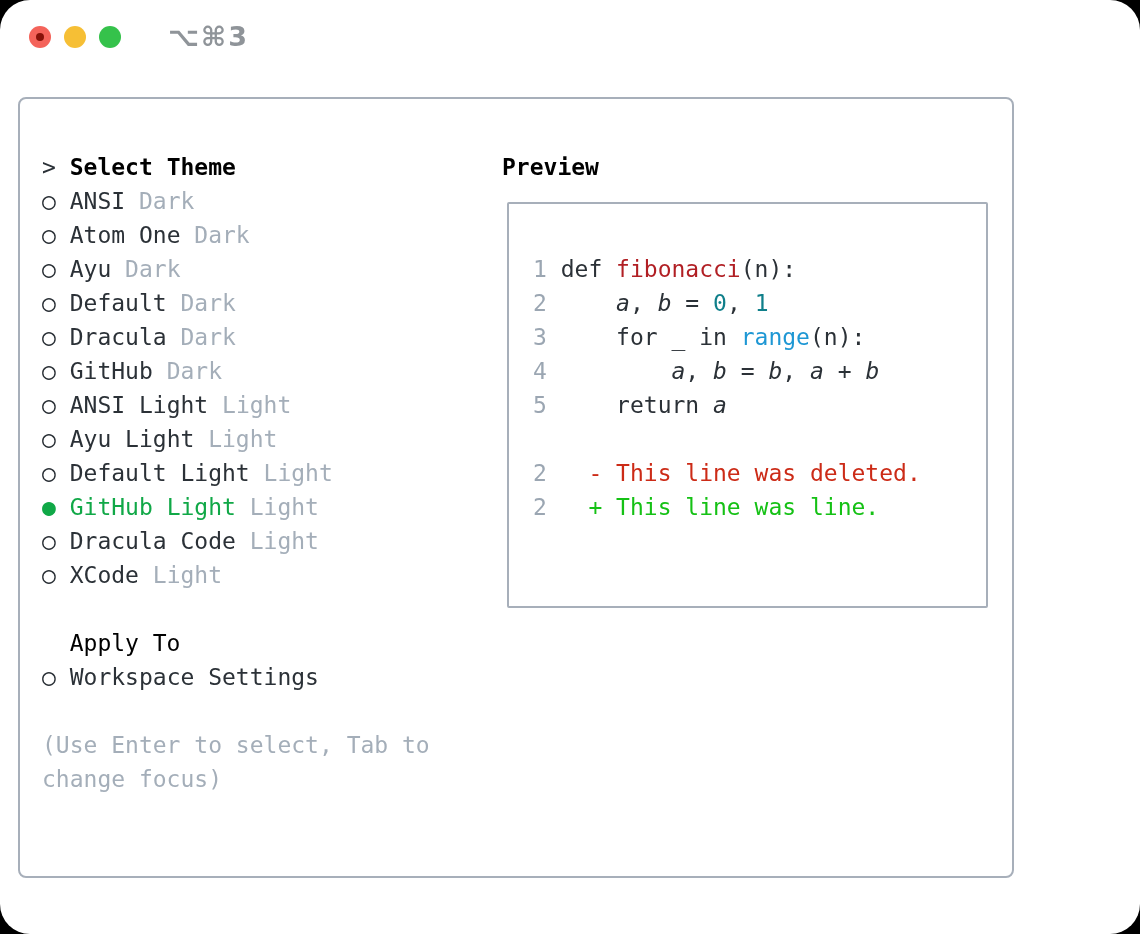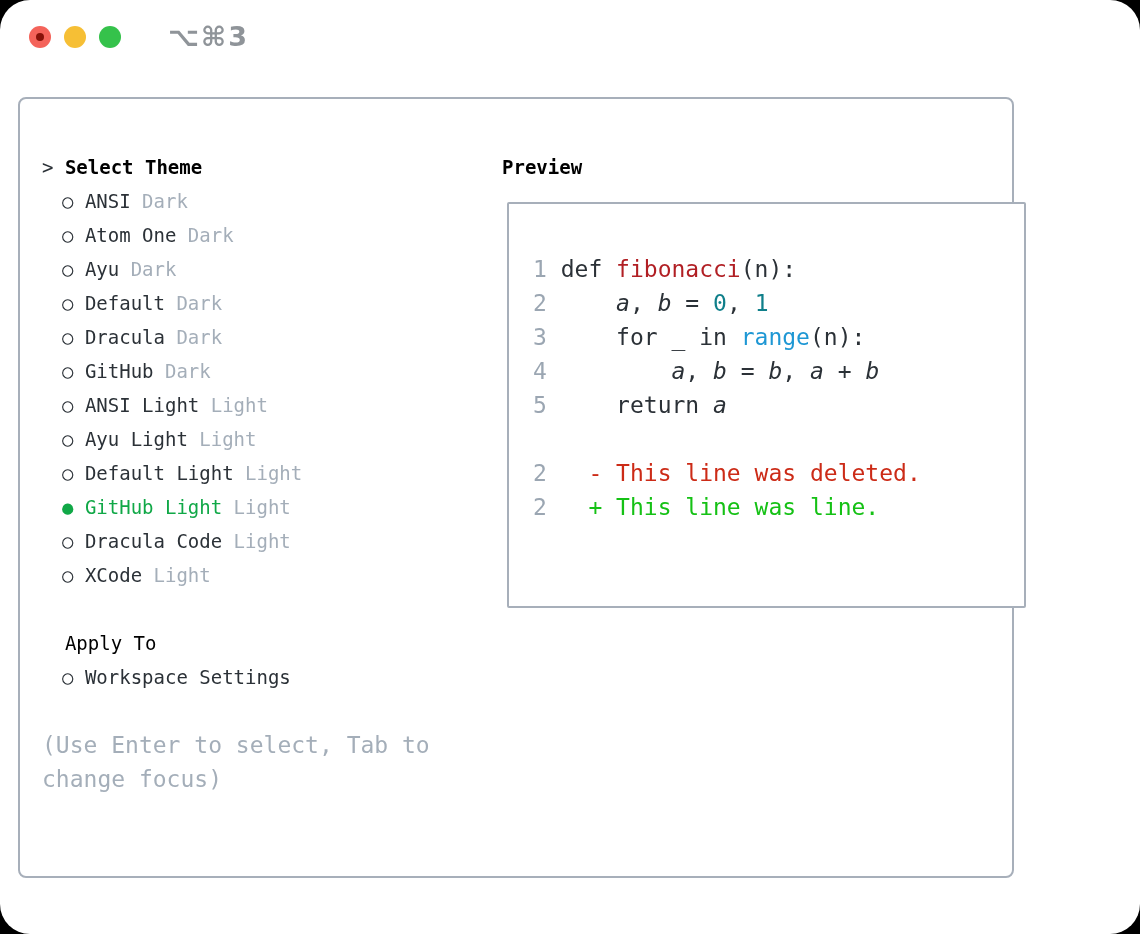--- a/index.html
+++ b/index.html
@@ -28,39 +28,39 @@
   .win-title{
     position:absolute;left:168px;top:21px;
     font-family:"DejaVu Sans","Liberation Sans",sans-serif;
     font-size:27px;font-weight:bold;color:var(--title);letter-spacing:2px;
   }
   
   .content-box{
     position:absolute;left:18px;top:97px;width:996px;height:781px;
     border:2px solid var(--border);border-radius:8px;background:#fff;
   }
-  .row{line-height:34px;font-size:19px;white-space:pre;color:var(--text);}
+  .row{line-height:34px;font-size:23px;white-space:pre;color:var(--text);}
   .row.blank{height:34px;}
   .bold{font-weight:bold;color:#000;}
   
   .left-col{position:absolute;left:22px;top:51px;width:440px;}
-  .theme-row,.apply-row{cursor:default;margin-left:20px;}
+  .theme-row,.apply-row{cursor:default;}
   .bullet{color:var(--text);}
   .selected .bullet{color:var(--accent);}
   .selected .opt-label{color:var(--accent);}
   .opt-tag{color:var(--muted);}
   .apply-header{padding-left:2ch;}
   .hint{
     width:432px;line-height:34px;font-size:23px;color:var(--muted);
     white-space:normal;word-wrap:break-word;
   }
   
   .preview-title{position:absolute;left:482px;top:51px;}
   .preview-box{
-    position:absolute;left:487px;top:103px;width:519px;height:406px;
+    position:absolute;left:487px;top:103px;width:481px;height:406px;
     border:2px solid var(--border);border-radius:2px;background:#fff;
     padding:48px 0 0 24px;overflow:hidden;
   }
   .code-row{line-height:34px;font-size:23px;white-space:pre;}
   .gutter{color:var(--gutter);}
   .seg-code{color:var(--text);}
   .seg-function{color:var(--fn);}
   .seg-number{color:var(--num);}
   .seg-builtin{color:var(--builtin);}
   .seg-variable{color:var(--text);font-style:italic;}

